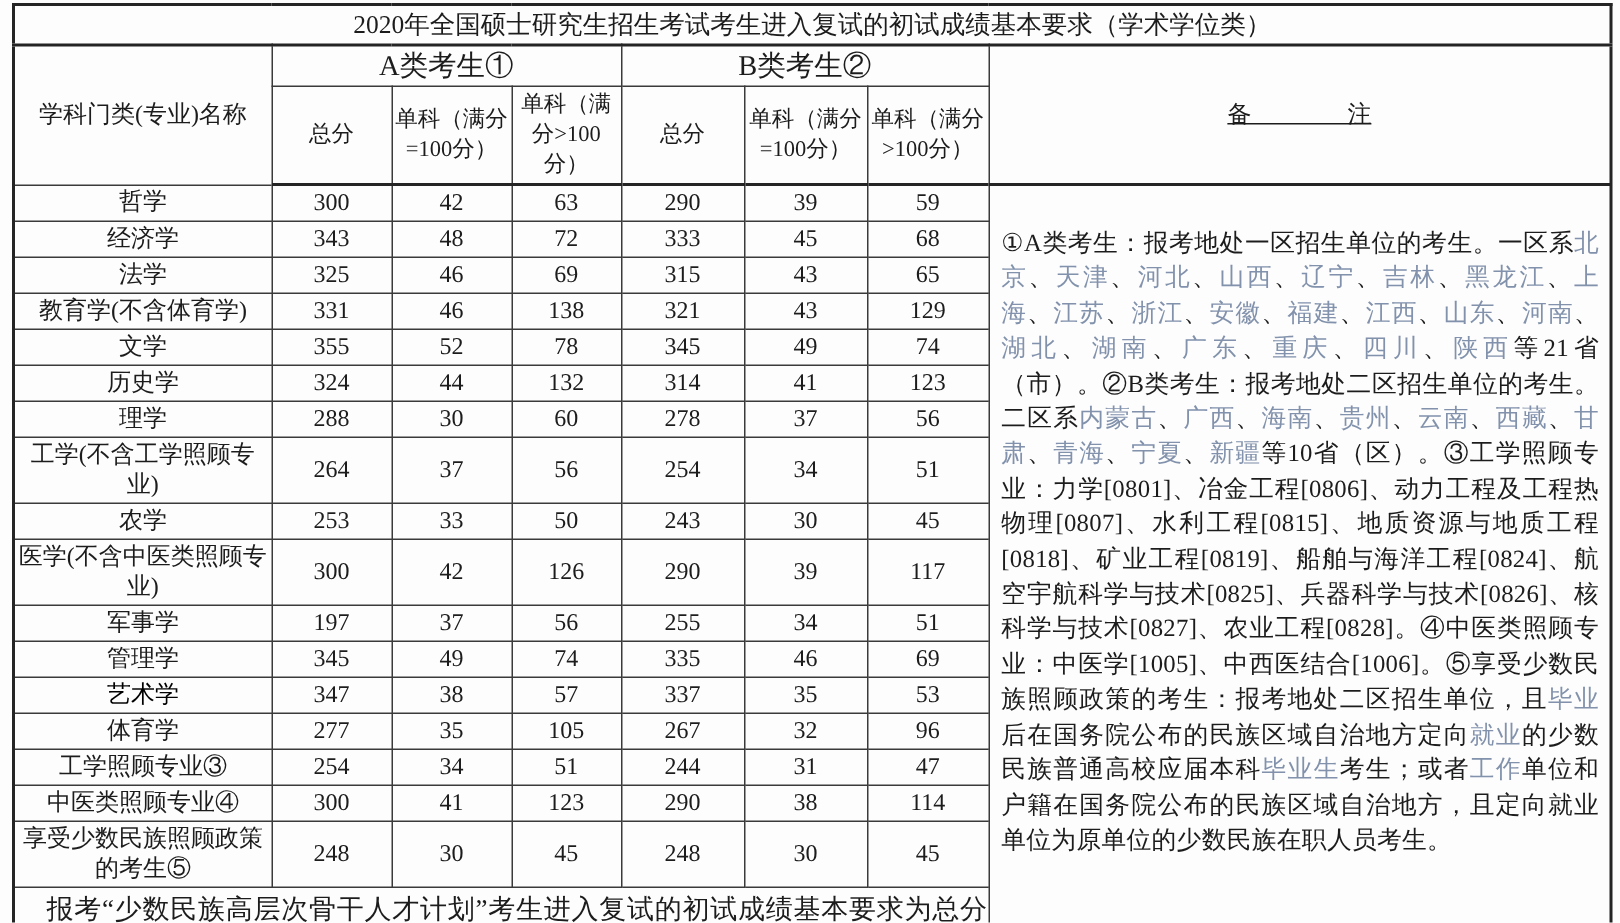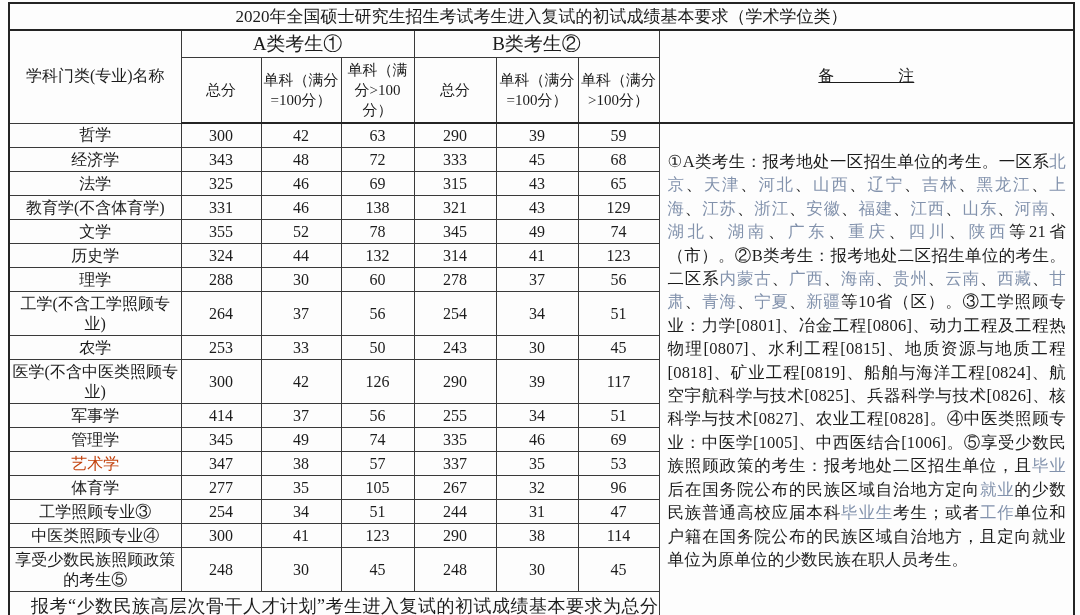--- a/index.html
+++ b/index.html
@@ -12,21 +12,21 @@
         padding:0;overflow:hidden;font-weight:normal;}
   .title-row td{height:25px;font-size:17px;border-bottom:2px solid #242424;}
   .hrow1 th{height:21px;font-size:19px;}
   .hrow2 th{height:64px;font-size:15px;line-height:20px;border-bottom:2px solid #242424;padding:0 1px;}
   th.subject-h{font-size:16px;text-align:center;}
   th.remark-h{font-size:16px;border-bottom:2px solid #242424;text-decoration:underline;}
   tbody td{font-size:16px;}
   tr.s td{height:23px;}
   tr.t td{height:43px;}
   td.name{line-height:20px;padding:0 2px;}
-  td.name.hl{color:#c2410c;}
+  td.name.hl{color:#000000;}
   td.remark{vertical-align:top;text-align:justify;text-justify:inter-character;
             padding:26px 7px 13px 8px;font-size:16.5px;line-height:23.4px;
             letter-spacing:0.2px;border-radius:21px;}
   .lnk{color:#8292ac;}
   tr.foot td{height:27px;font-size:18px;text-align:right;white-space:nowrap;
              padding-left:2px;letter-spacing:0.5px;}
   .watermark{position:absolute;right:3px;bottom:1px;font-size:35px;font-weight:bold;
              letter-spacing:2px;color:rgba(158,158,158,0.50);
              text-shadow:1px 1px 0 rgba(255,255,255,0.9), -1px -1px 1px rgba(130,130,130,0.35);
              white-space:nowrap;pointer-events:none;}
@@ -152,21 +152,21 @@
           <td class="name">医学(不含中医类照顾专业)</td>
           <td>300</td>
           <td>42</td>
           <td>126</td>
           <td>290</td>
           <td>39</td>
           <td>117</td>
         </tr>
         <tr class="s">
           <td class="name">军事学</td>
-          <td>414</td>
+          <td>197</td>
           <td>37</td>
           <td>56</td>
           <td>255</td>
           <td>34</td>
           <td>51</td>
         </tr>
         <tr class="s">
           <td class="name">管理学</td>
           <td>345</td>
           <td>49</td>

